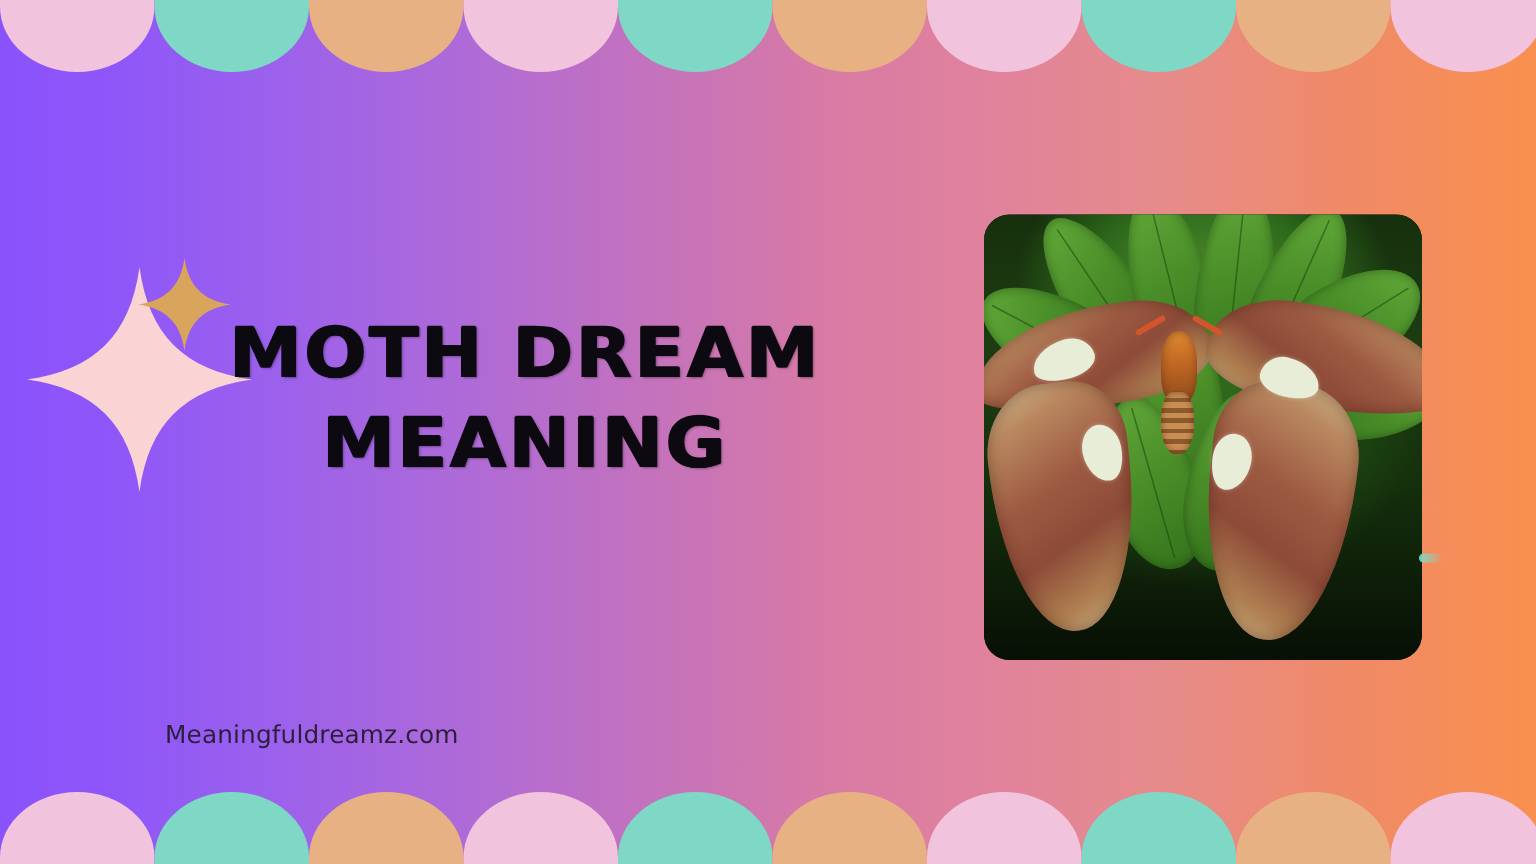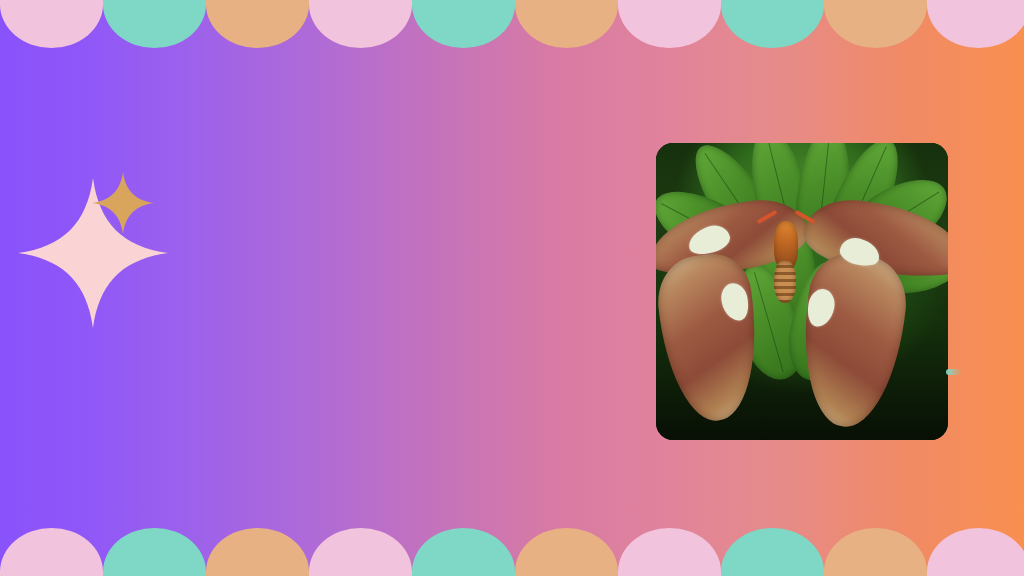--- a/index.html
+++ b/index.html
@@ -221,21 +221,26 @@
     <svg width="150" height="150" viewBox="0 0 100 100" aria-hidden="true">
       <path d="M50 0 C54 30 70 46 100 50 C70 54 54 70 50 100 C46 70 30 54 0 50 C30 46 46 30 50 0 Z" fill="#fad4d4"></path>
     </svg>
   </div>
   <div class="sparkle" id="sparkle-small">
     <svg width="62" height="62" viewBox="0 0 100 100" aria-hidden="true">
       <path d="M50 0 C54 30 70 46 100 50 C70 54 54 70 50 100 C46 70 30 54 0 50 C30 46 46 30 50 0 Z" fill="#d9a45c"></path>
     </svg>
   </div>
 
-
+  <div class="title-block">
+    <div class="title-line">MOTH DREAM</div>
+    <div class="title-line">MEANING</div>
+  </div>
+
+  <div class="watermark">Meaningfuldreamz.com</div>
 
   <div class="photo-frame">
     <div class="photo-inner">
 
       <div class="leaf" style="left:52px; top:-6px; width:52px; height:118px; transform:rotate(-34deg);"></div>
       <div class="leaf" style="left:98px; top:-16px; width:54px; height:128px; transform:rotate(-14deg);"></div>
       <div class="leaf" style="left:142px; top:-18px; width:52px; height:126px; transform:rotate(6deg);"></div>
       <div class="leaf" style="left:183px; top:-8px; width:52px; height:120px; transform:rotate(24deg);"></div>
       <div class="leaf" style="left:214px; top:22px; width:62px; height:102px; transform:rotate(58deg);"></div>
       <div class="leaf" style="left:226px; top:70px; width:64px; height:96px; transform:rotate(88deg);"></div>

